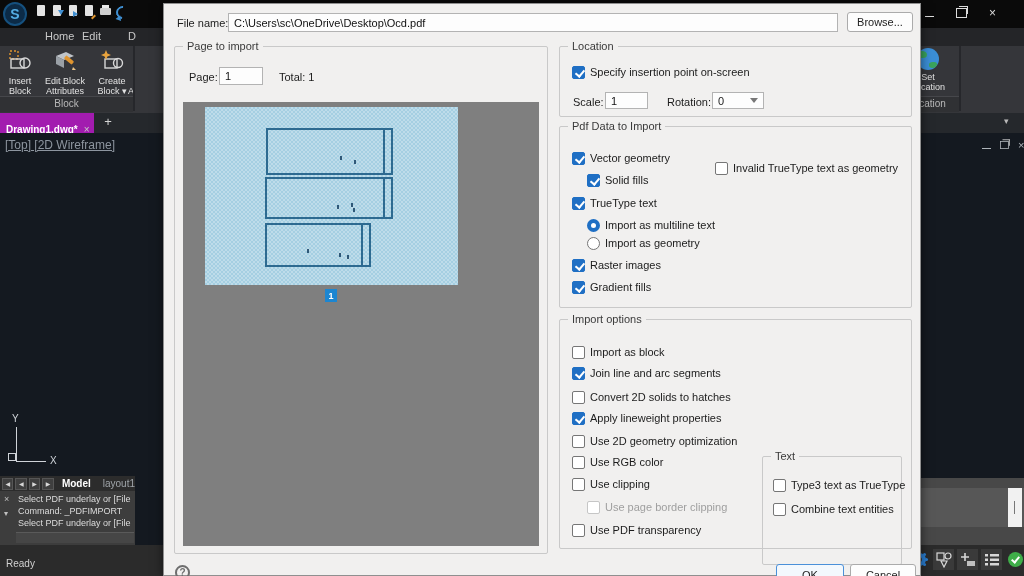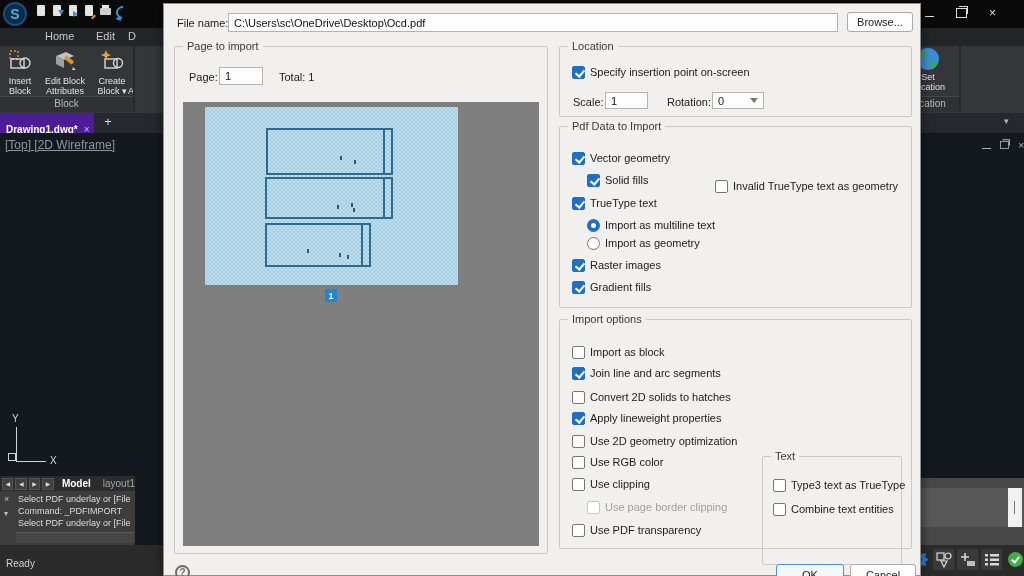--- a/index.html
+++ b/index.html
@@ -36,21 +36,21 @@
   .rbtn{position:absolute;top:2px;display:flex;flex-direction:column;align-items:center;
     color:#e3e3e3;font-size:9px;line-height:10px;text-align:center;}
   .ricon{width:26px;height:26px;margin-bottom:2px;}
   .pnl-title{position:absolute;top:50px;height:15px;color:#b8b8b8;font-size:10px;text-align:center;
     border-top:1px solid #46474b;background:#303134;line-height:14px;}
   .vsep{position:absolute;top:0;width:2px;height:65px;background:#26272b;}
   .globe{width:22px;height:22px;border-radius:50%;background:#3b8ed6;position:relative;overflow:hidden;margin-bottom:2px;}
   .globe::before{content:"";position:absolute;left:1px;top:3px;width:9px;height:7px;background:#3aa35c;border-radius:40% 60% 50% 50%;}
   .globe::after{content:"";position:absolute;right:2px;bottom:2px;width:8px;height:6px;background:#3aa35c;border-radius:50% 40% 60% 50%;}
   .doctabs{left:0;top:113px;width:1024px;height:20px;background:#25282c;}
-  .dtab{position:absolute;left:0;top:0;width:94px;height:32px;background:#4c1d95;color:#fff;
+  .dtab{position:absolute;left:0;top:0;width:94px;height:32px;background:#a21caf;color:#fff;
     font-size:10px;font-weight:bold;display:flex;align-items:center;padding:0 6px;box-sizing:border-box;}
   .canvas-label{color:#8d959f;font-size:12px;text-decoration:underline;}
   .ucs-line{background:#cfd3d8;position:absolute;}
   .mrow{left:0;top:476px;width:135px;height:15px;background:#2c2c2c;display:flex;align-items:center;}
   .navb{width:13px;height:12px;background:#3f3f3f;border:1px solid #565656;color:#d8d8d8;font-size:6px;
     display:flex;align-items:center;justify-content:center;margin-left:2px;box-sizing:border-box;}
   .cmdL{left:0;top:491px;width:135px;height:54px;background:#3d3d3d;overflow:hidden;}
   .cmdline{position:absolute;left:18px;color:#dcdcdc;font-size:9px;white-space:nowrap;}
   .cmdR{left:893px;top:478px;width:131px;height:67px;}
   .statusbar{left:0;top:545px;width:1024px;height:31px;background:#2b2b2b;}
@@ -130,21 +130,21 @@
   </div>
   <div class="abs winctl" style="left:925px;">
     <span class="ic-min"></span>
     <span class="ic-res"></span>
     <span>×</span>
   </div>
 </div>
 
 <div class="abs tabrow">
   <span style="left:45px;">Home</span>
-  <span style="left:96px;">Edit</span>
+  <span style="left:82px;">Edit</span>
   <span style="left:128px;">D</span>
   <span style="left:889px;">d</span>
 </div>
 
 <div class="abs ribbon">
 
   <div class="rbtn" style="left:0;width:40px;">
     <svg class="ricon" viewBox="0 0 26 26">
       <rect x="3" y="3" width="8" height="8" fill="none" stroke="#e0952f" stroke-width="1.4" stroke-dasharray="2 2"></rect>
       <rect x="4" y="11" width="13" height="9" fill="none" stroke="#d8d8d8" stroke-width="1.4"></rect>
@@ -332,21 +332,21 @@
   <div class="grp" style="left:395px;top:122px;width:353px;height:182px;">
     <span class="grp-title">Pdf Data to Import</span>
     <div class="cb" style="left:12px;top:25px;">
       <span class="box on"></span>
       <span class="cl">Vector geometry</span>
     </div>
     <div class="cb" style="left:27px;top:47px;">
       <span class="box on"></span>
       <span class="cl">Solid fills</span>
     </div>
-    <div class="cb" style="left:155px;top:53px;">
+    <div class="cb" style="left:155px;top:35px;">
       <span class="box"></span>
       <span class="cl">Invalid TrueType text as geometry</span>
     </div>
     <div class="cb" style="left:12px;top:70px;">
       <span class="box on"></span>
       <span class="cl">TrueType text</span>
     </div>
     <div class="rb" style="left:27px;top:92px;">
       <span class="rad on"></span>
       <span class="cl">Import as multiline text</span>

